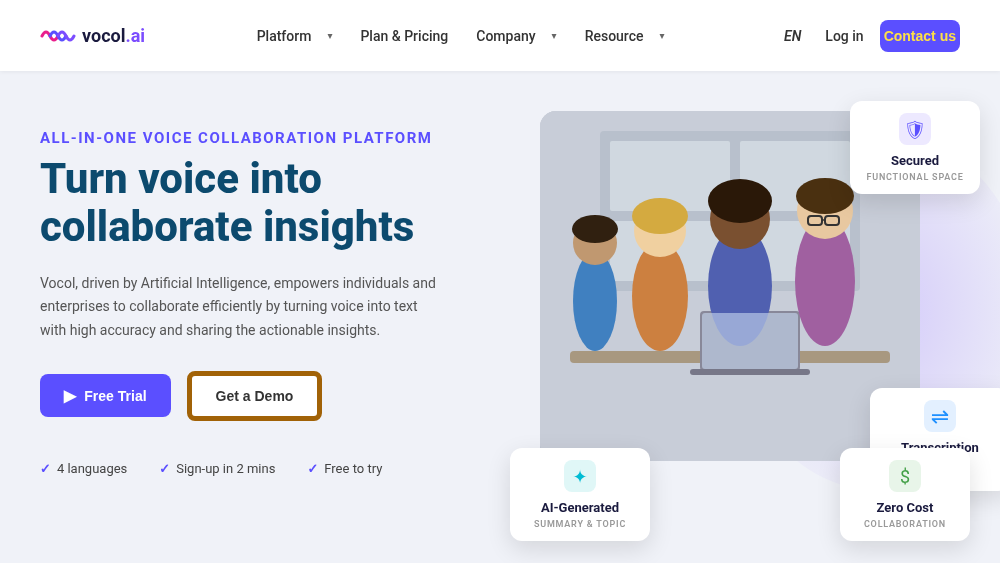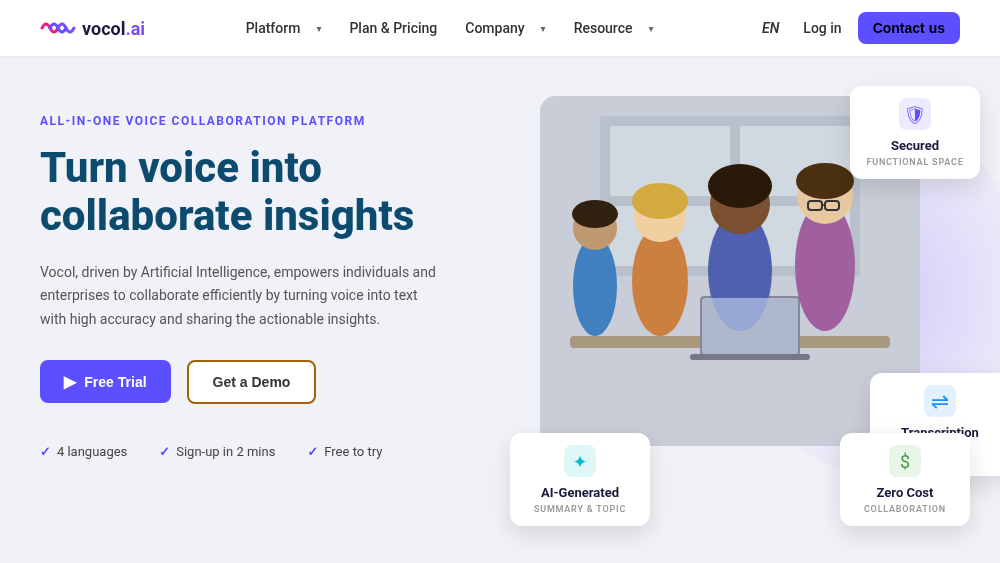--- a/index.html
+++ b/index.html
@@ -11,21 +11,21 @@
       overflow: hidden;
       position: relative;
     }
 
     
     .navbar {
       display: flex;
       align-items: center;
       justify-content: space-between;
       padding: 0 40px;
-      height: 56px;
+      height: 71px;
       background: white;
       box-shadow: 0 1px 4px rgba(0,0,0,0.06);
       position: relative;
       z-index: 10;
     }
     .logo-area {
       display: flex;
       align-items: center;
       gap: 6px;
     }
@@ -74,50 +74,50 @@
       font-style: italic;
     }
     .login-btn {
       font-size: 14px;
       color: #333;
       cursor: pointer;
       font-weight: 500;
     }
     .contact-btn {
       background: #5b4fff;
-      color: #000000;
+      color: #fde047;
       border: none;
       border-radius: 8px;
-      padding: 8px 15px;
+      padding: 8px 4px;
       font-size: 14px;
       font-weight: 600;
       cursor: pointer;
     }
 
     
     .hero {
       display: flex;
       padding: 48px 40px 0 40px;
       position: relative;
       height: calc(563px - 56px);
     }
 
     .hero-left {
       flex: 1;
       max-width: 560px;
       padding-top: 10px;
     }
 
     .hero-subtitle {
-      font-size: 12px;
+      font-size: 15px;
       font-weight: 700;
       color: #5b4fff;
       letter-spacing: 1.5px;
       text-transform: uppercase;
-      margin-bottom: 16px;
+      margin-bottom: 8px;
     }
 
     .hero-title {
       font-size: 42px;
       font-weight: 800;
       color: #0c4a6e;
       line-height: 1.15;
       margin-bottom: 20px;
     }
 
@@ -149,21 +149,21 @@
       align-items: center;
       gap: 8px;
     }
     .btn-trial-icon {
       font-size: 16px;
     }
 
     .btn-demo {
       background: white;
       color: #333;
-      border: 2px solid #a16207;
+      border: 5px solid #a16207;
       border-radius: 8px;
       padding: 12px 24px;
       font-size: 14px;
       font-weight: 600;
       cursor: pointer;
     }
 
     .hero-badges {
       display: flex;
       gap: 32px;

